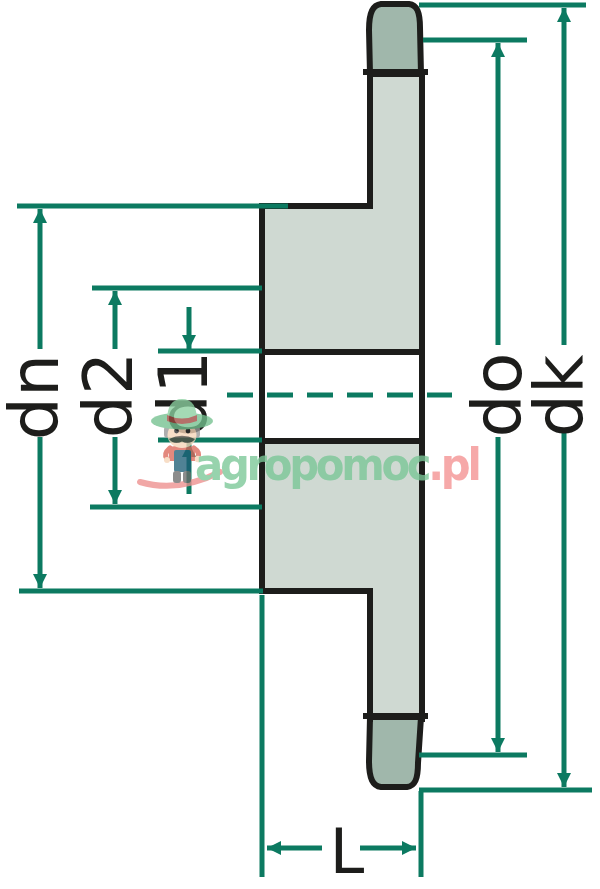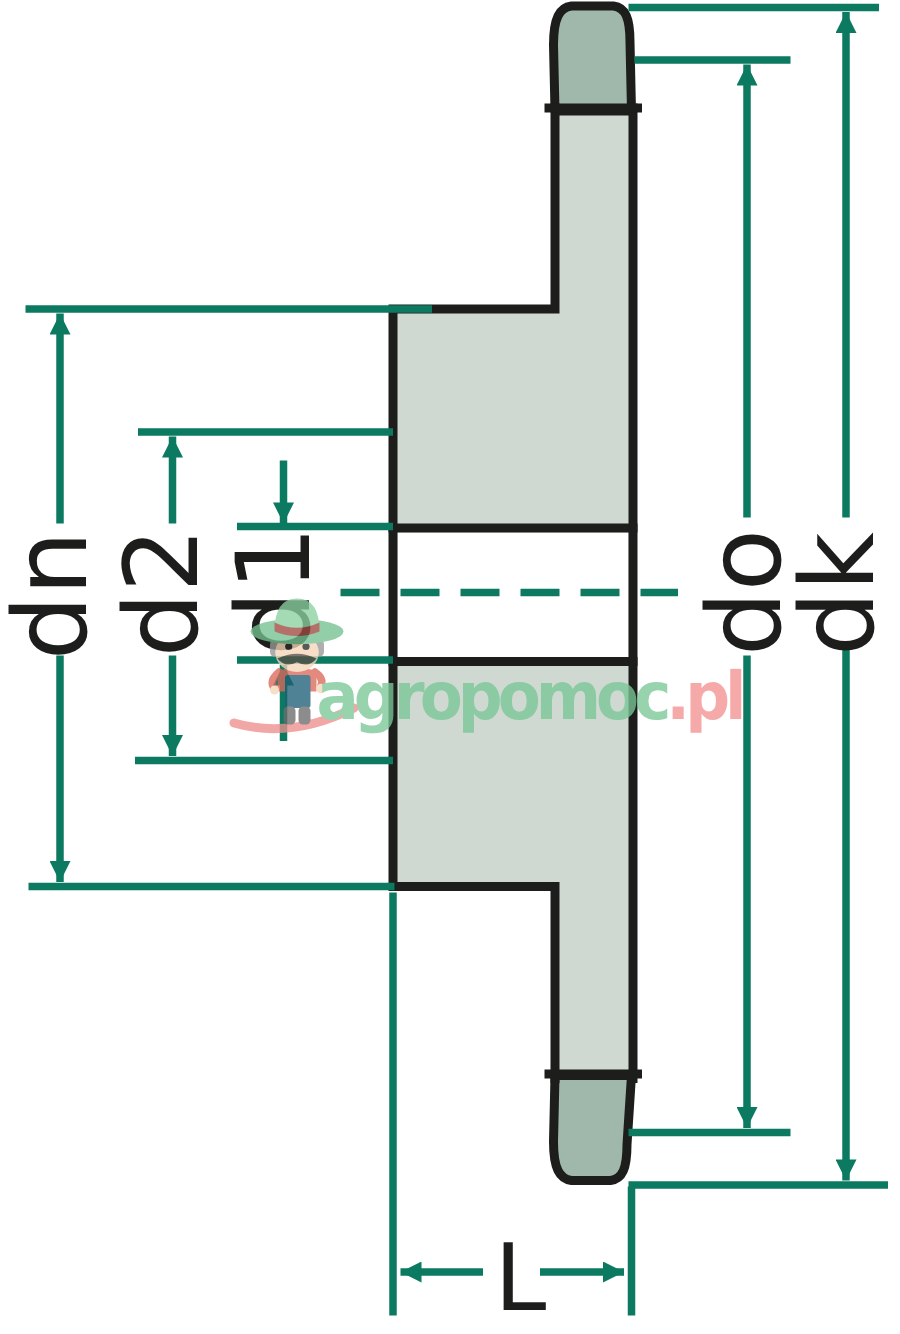--- a/index.html
+++ b/index.html
@@ -32,21 +32,21 @@
     letter-spacing:0px;z-index:2;
   }
   .lbl.horiz{transform:translate(-50%,-50%);font-size:62px;}
   #lbl-dn{left:35px;top:397px;}
   #lbl-d2{left:109px;top:395px;}
   #lbl-d1{left:184px;top:394px;}
   #lbl-do{left:498px;top:395px;}
   #lbl-dk{left:560px;top:396px;}
   #lbl-L{left:347px;top:852px;}
   
-  .wm{position:absolute;left:16px;top:0;width:476px;height:889px;opacity:.78;z-index:3;pointer-events:none;}
+  .wm{position:absolute;left:0;top:0;width:476px;height:889px;opacity:.78;z-index:3;pointer-events:none;}
   .wm-char{position:absolute;left:136px;top:396px;}
   .wm-text{
     position:absolute;left:195px;top:443px;font-size:44px;font-weight:bold;
     letter-spacing:-3.5px;line-height:1;white-space:nowrap;
     transform:scaleX(.95);transform-origin:left top;
   }
   .wm-text .g{color:var(--watermark-green);}
   .wm-text .p{color:var(--watermark-pink);}
 </style>
 </head>

